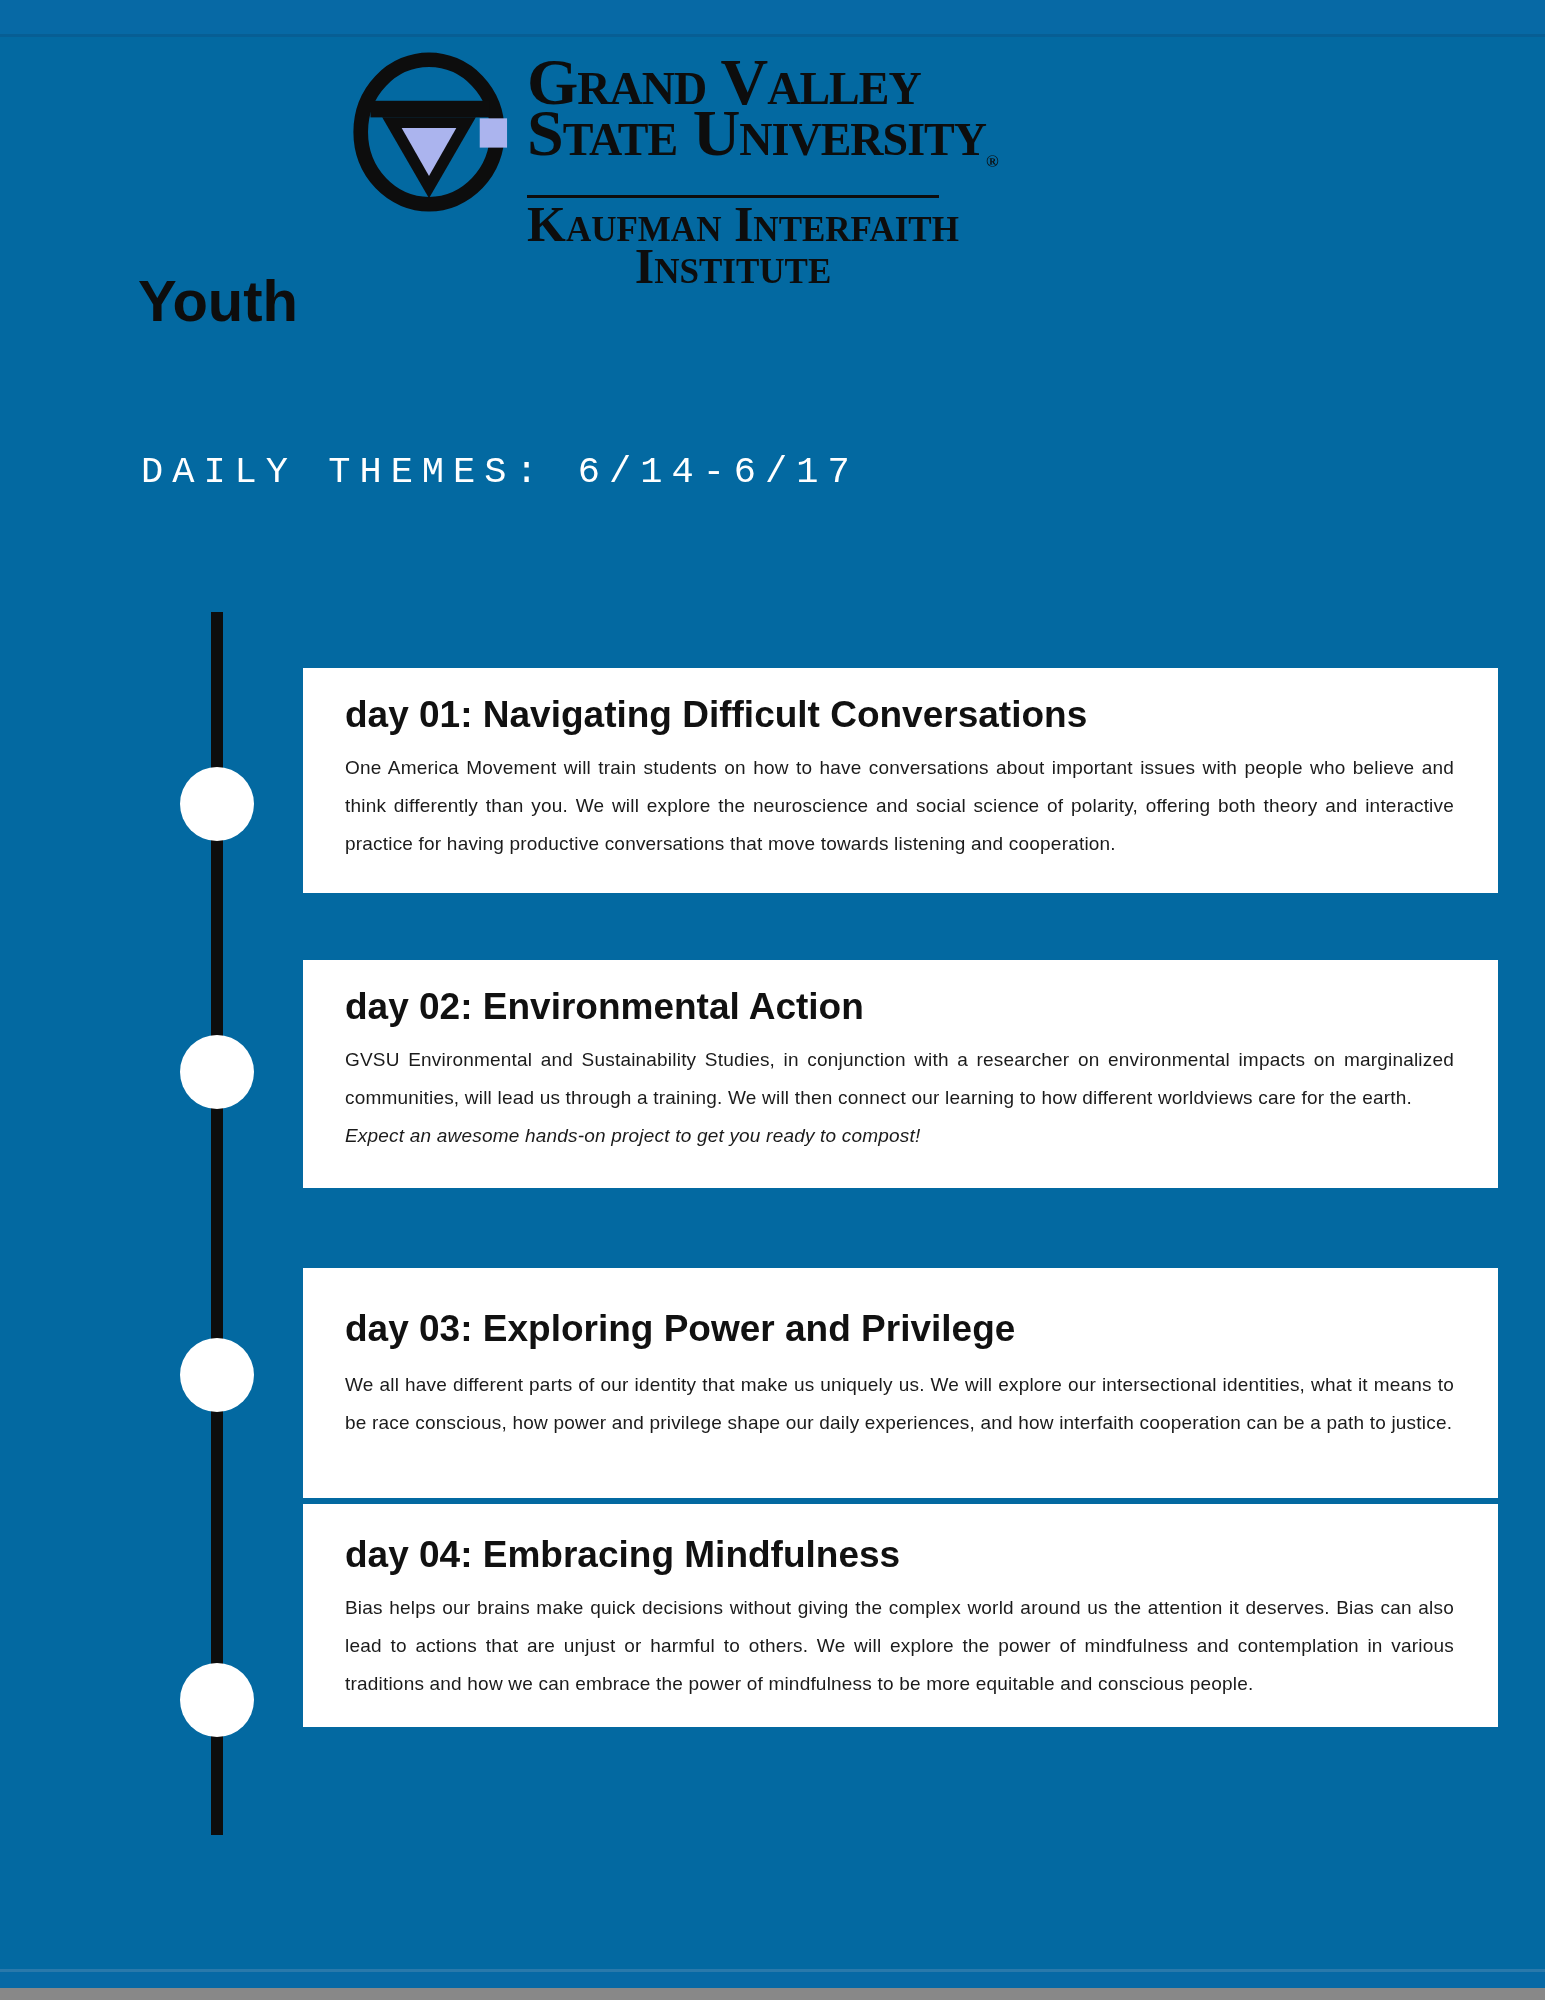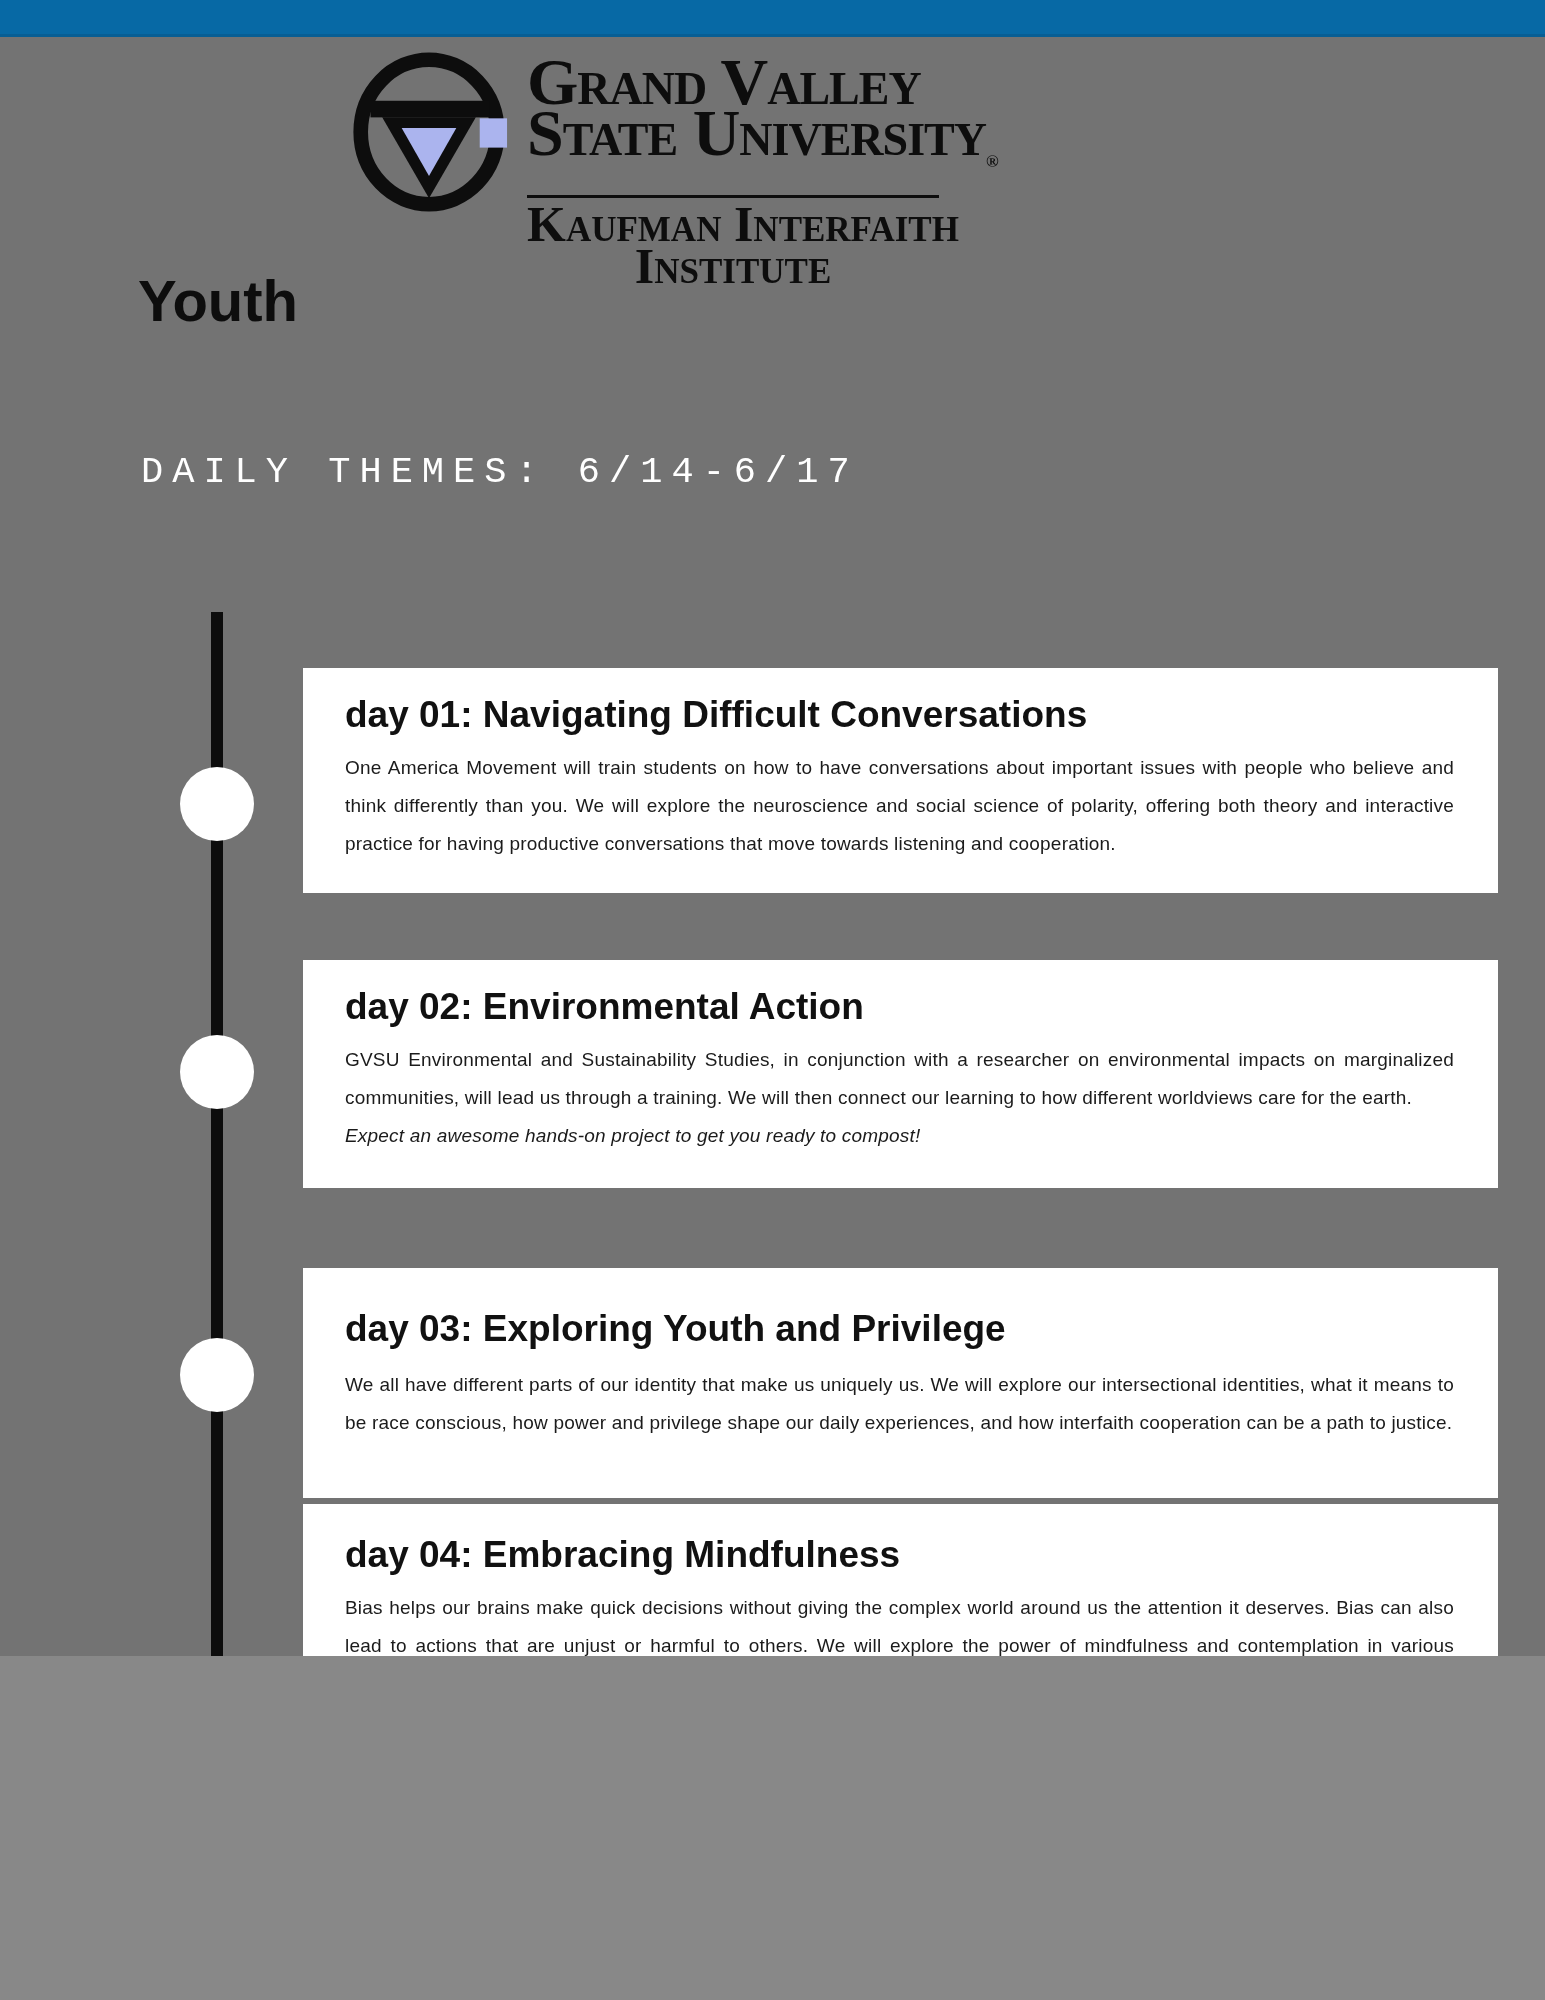--- a/index.html
+++ b/index.html
@@ -1,19 +1,19 @@
 <!DOCTYPE html>
 <html><head>
 <meta charset="utf-8">
 <style>
   html,body{margin:0;padding:0;background:#888;}
   .page{
     position:relative;
-    width:1545px;height:1656px;
-    background:#737373;
+    width:1545px;height:1988px;
+    background:#0369a1;
     font-family:"Liberation Sans",sans-serif;
     overflow:hidden;
     margin:0 auto;
   }
   .band{position:absolute;left:0;width:1545px;background:#0769a5;}
   .band-top{top:0;height:34px;border-bottom:3px solid #075e94;}
   .band-bottom{top:1969px;height:31px;border-top:3px solid #2a79ab;}
 
   
   .logo-mark{position:absolute;left:350px;top:52px;width:158px;height:160px;}
@@ -112,21 +112,21 @@
 
   <section class="card card2">
 
     <h2>day 02: Environmental Action</h2>
     <p>GVSU Environmental and Sustainability Studies, in conjunction with a researcher on environmental impacts on marginalized communities, will lead us through a training. We will then connect our learning to how different worldviews care for the earth.</p>
     <p class="no-just" style="margin-top:0;font-style:italic;">Expect an awesome hands-on project to get you ready to compost!</p>
   </section>
 
   <section class="card card3">
 
-    <h2>day 03: Exploring Youth and Privilege</h2>
+    <h2>day 03: Exploring Power and Privilege</h2>
     <p>We all have different parts of our identity that make us uniquely us. We will explore our intersectional identities, what it means to be race conscious, how power and privilege shape our daily experiences, and how interfaith cooperation can be a path to justice.</p>
   </section>
 
   <section class="card card4">
 
     <h2>day 04: Embracing Mindfulness</h2>
     <p>Bias helps our brains make quick decisions without giving the complex world around us the attention it deserves. Bias can also lead to actions that are unjust or harmful to others. We will explore the power of mindfulness and contemplation in various traditions and how we can embrace the power of mindfulness to be more equitable and conscious people.</p>
   </section>
 
   <div class="band band-bottom"></div>

